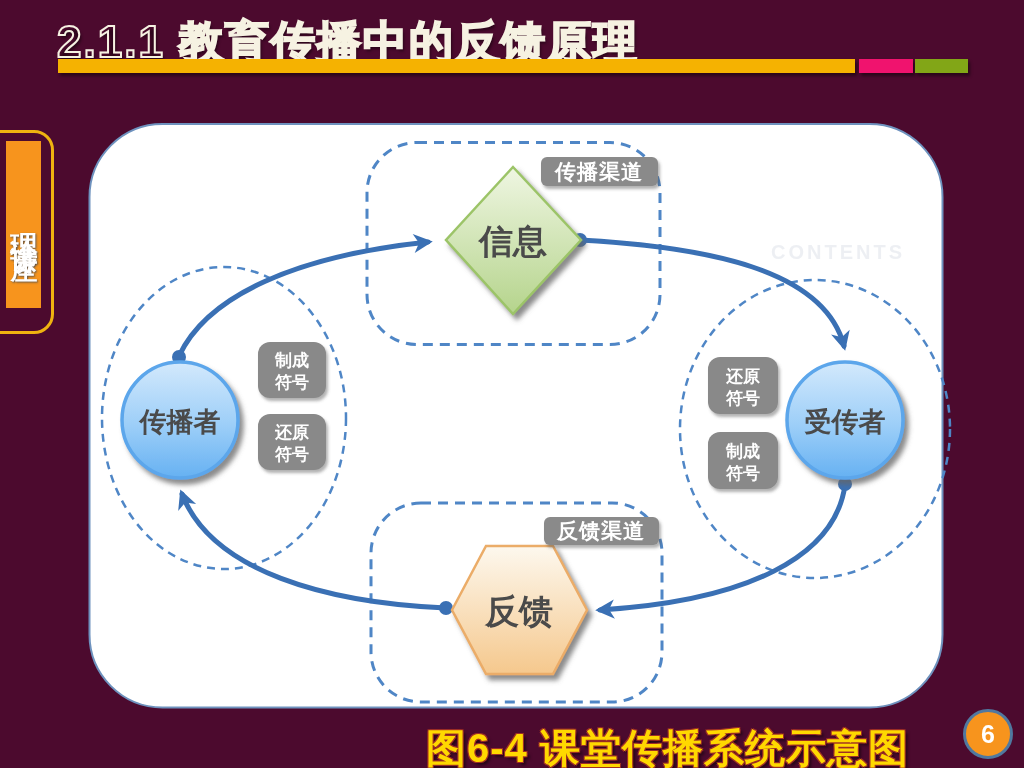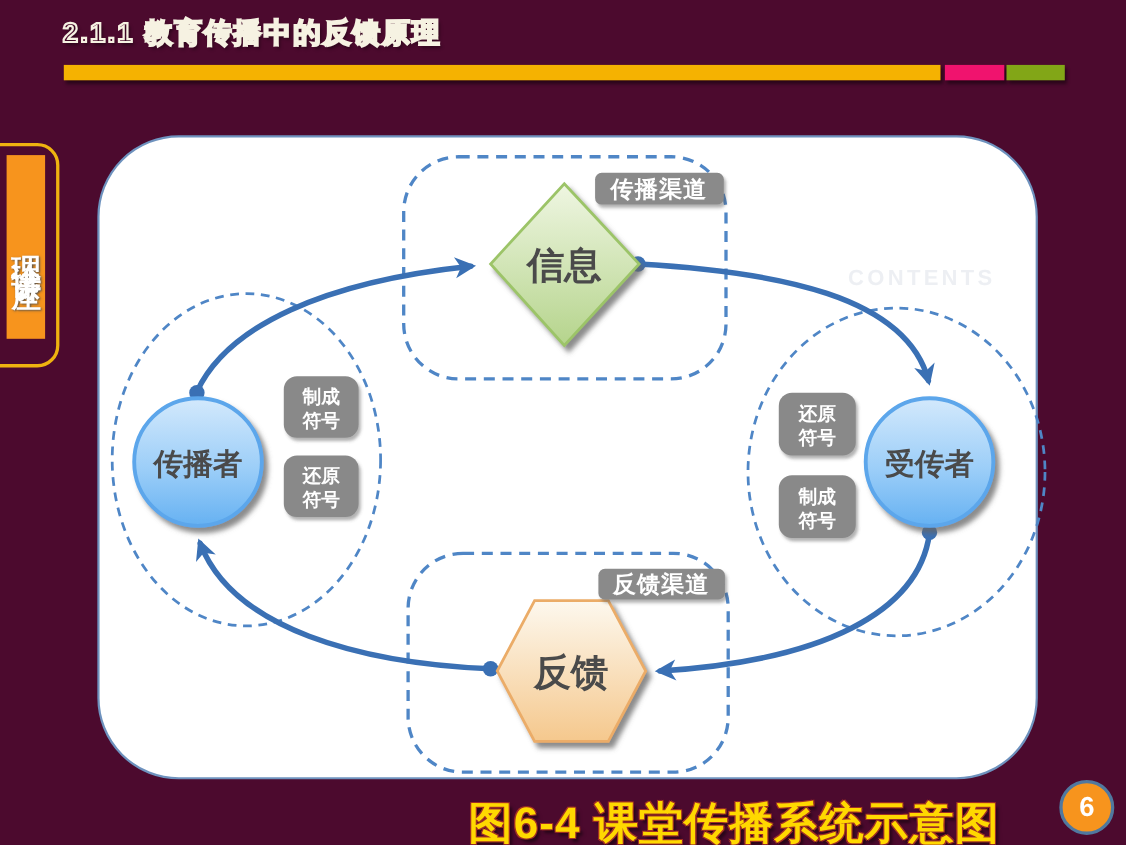--- a/index.html
+++ b/index.html
@@ -4,21 +4,21 @@
 <style>
   html,body{margin:0;padding:0;}
   body{
     width:1024px;height:768px;position:relative;overflow:hidden;
     background:#4C0A2E;
     font-family:"Liberation Sans", sans-serif;
   }
   
   .slide-title{
     position:absolute;left:57px;top:13px;
-    font-size:25px;font-weight:bold;letter-spacing:2px;
+    font-size:44px;font-weight:bold;letter-spacing:2px;
     color:#a3a3a3;
     -webkit-text-fill-color:rgba(76,10,46,0.15);
     -webkit-text-stroke:2px #F6F2E2;
     text-shadow:2px 3px 3px rgba(0,0,0,0.45);
     white-space:nowrap;
   }
   .bar{position:absolute;top:59px;height:14px;box-shadow:2px 3px 3px rgba(0,0,0,0.45);}
   .bar-yellow{left:58px;width:797px;background:#F5B201;}
   .bar-pink{left:859px;width:54px;background:#F0136E;}
   .bar-green{left:915px;width:53px;background:#82A617;}

